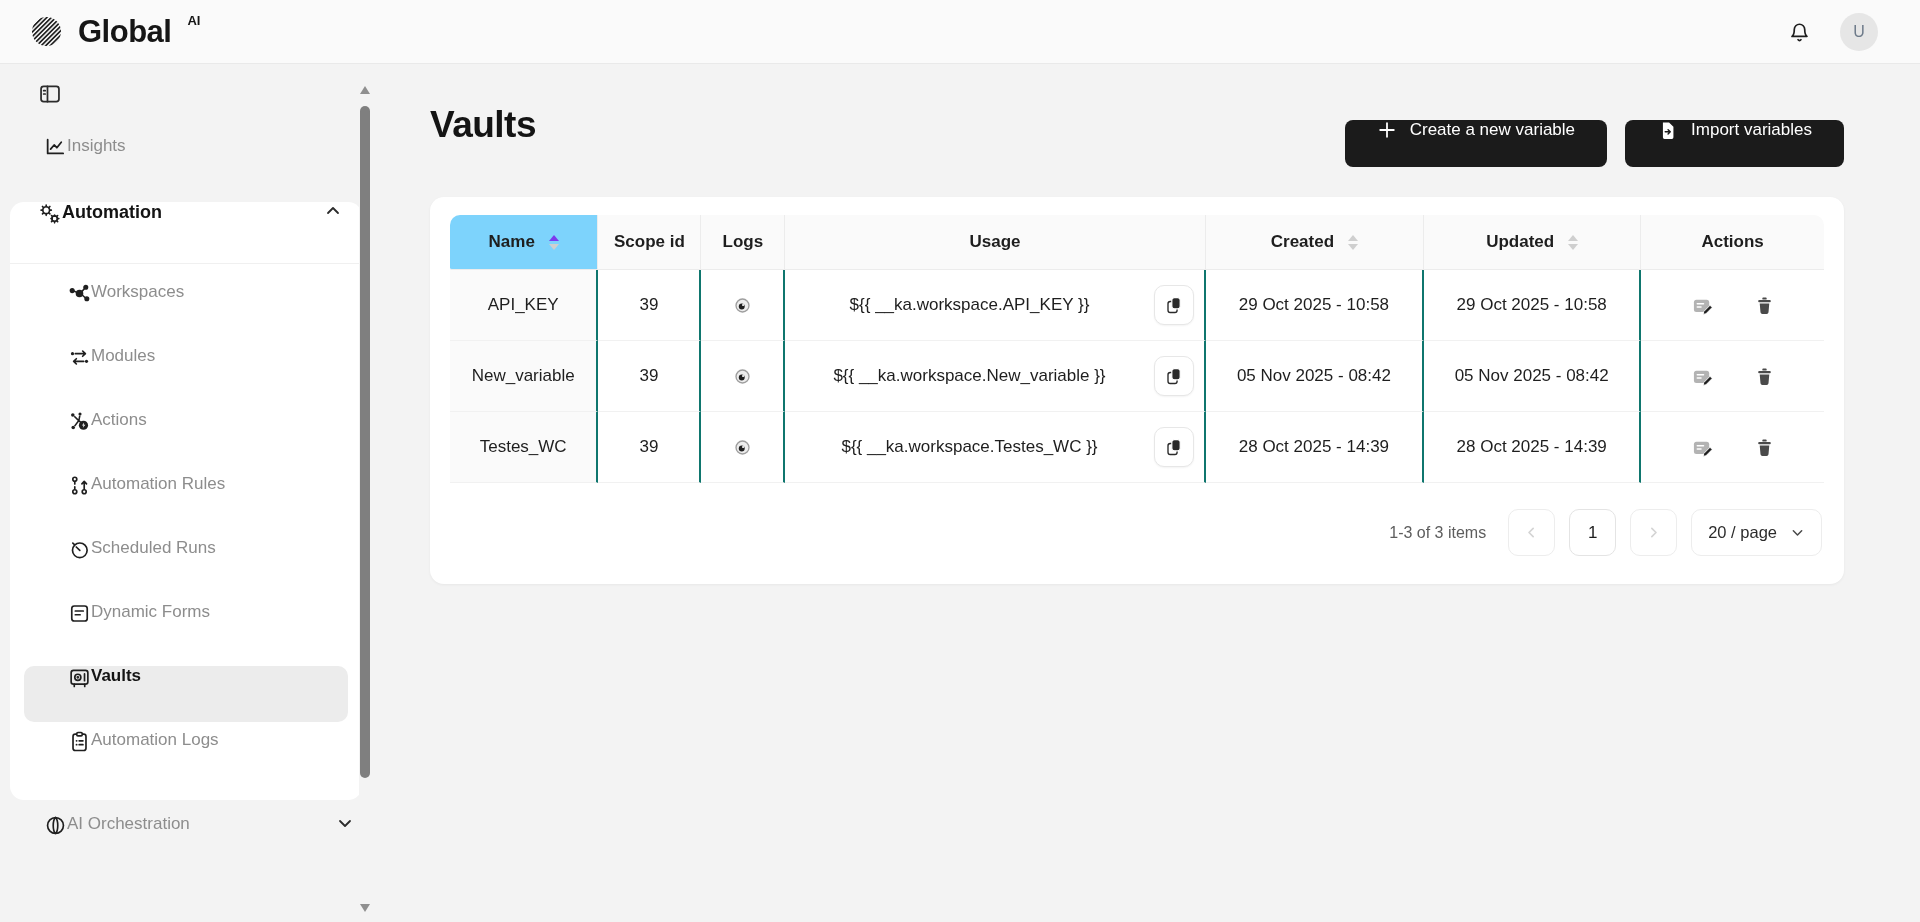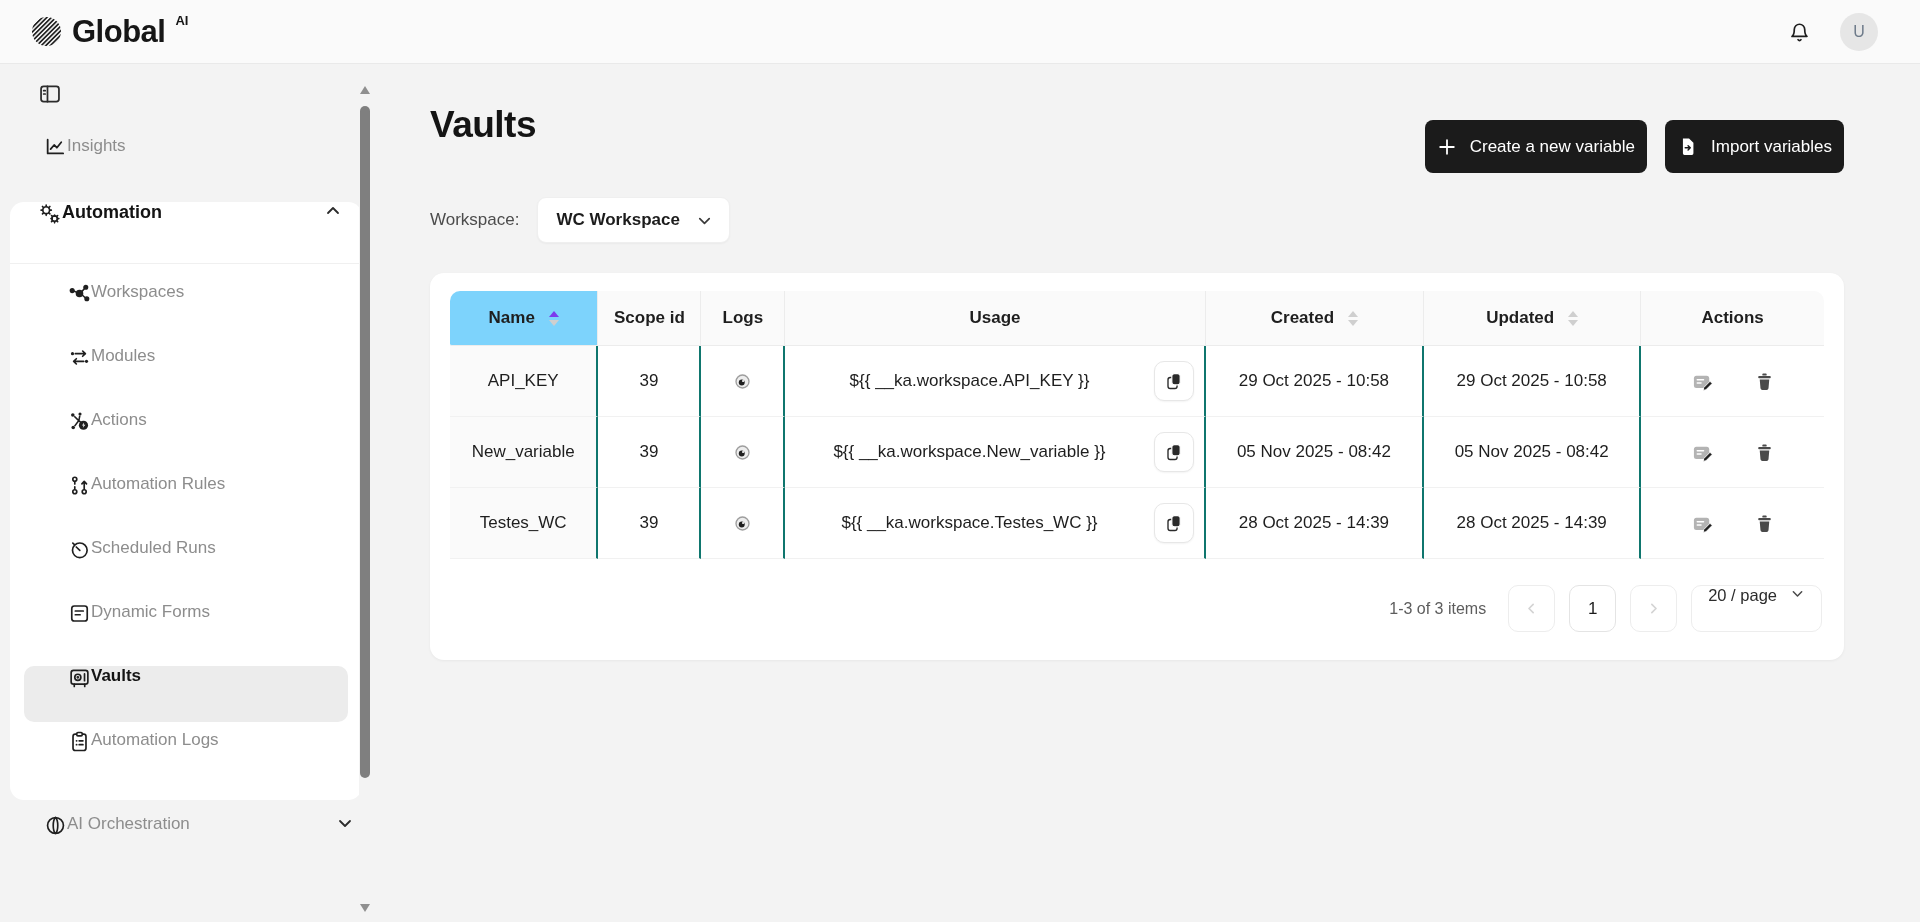--- a/index.html
+++ b/index.html
@@ -3,21 +3,21 @@
 <meta charset="utf-8">
 <style>
   *{margin:0;padding:0;box-sizing:border-box}
   html,body{width:1920px;height:922px}
   body{font-family:"Liberation Sans",sans-serif;background:#f3f3f3;color:#1f1f1f;overflow:hidden;-webkit-font-smoothing:antialiased}
   button{font-family:inherit;cursor:pointer}
   svg{display:block}
 
   
   .topbar{height:64px;background:#fafafa;border-bottom:1px solid #e9e9e9;display:flex;align-items:center;justify-content:space-between;padding:0 42px 0 30px}
-  .brand{display:flex;align-items:center;gap:9px}
+  .brand{display:flex;align-items:center;gap:15px}
   .brand-text{font-size:31px;font-weight:700;letter-spacing:-.5px;color:#161616;line-height:1}
   .brand-sup{font-size:13px;font-weight:700;color:#161616;position:relative;top:-11px;left:1px}
   .topbar-right{display:flex;align-items:center;gap:28px}
   .bell-btn{background:none;border:none;color:#1f1f1f}
   .avatar{width:38px;height:38px;border-radius:50%;background:#e6e6e6;display:flex;align-items:center;justify-content:center;font-size:16px;color:#6e7b8a;border:none}
 
   
   .layout{display:flex;height:858px}
 
   
@@ -39,21 +39,21 @@
   .sb-scroll .arr.up{top:22px;border-bottom:8px solid #8f8f8f}
   .sb-scroll .arr.down{bottom:10px;border-top:8px solid #8f8f8f}
   .sb-thumb{position:absolute;left:1px;top:42px;width:10px;height:672px;border-radius:6px;background:#7f7f7f}
 
   
   .main{flex:1;padding:40px 76px 0 58px;min-width:0}
   .page-head{display:flex;justify-content:space-between;align-items:flex-start}
   .page-title{font-size:37px;font-weight:700;color:#141414;letter-spacing:-.5px}
   .page-subtitle{margin-top:12px;font-size:17px;color:#a8a8a8}
   .head-actions{display:flex;gap:18px;margin-top:16px}
-  .btn-dark{height:53px;border:none;border-radius:8px;background:var(--button-bg,#1b1b1b);color:#fff;font-size:17px;display:flex;align-items:center;gap:13px;padding:0 12px}
+  .btn-dark{height:47px;border:none;border-radius:8px;background:var(--button-bg,#1b1b1b);color:#fff;font-size:17px;display:flex;align-items:flex-start;gap:13px;padding:0 32px}
   .ws-row{display:flex;align-items:center;gap:18px;margin-top:24px;font-size:17px;color:#4c4c4c}
   .ws-select{height:46px;background:#fff;border:1px solid #efefef;border-radius:9px;display:flex;align-items:center;gap:16px;padding:0 16px 0 18px;font-size:17px;font-weight:700;color:#1c1c1c;box-shadow:0 1px 2px rgba(0,0,0,.04)}
   .ws-select .chev{color:#3a3a3a}
 
   
   .table-card{margin-top:30px;background:#fff;border-radius:14px;padding:18px 20px 28px;box-shadow:0 1px 3px rgba(0,0,0,.05)}
   table{width:100%;border-collapse:separate;border-spacing:0;table-layout:fixed}
   col.c-name{width:10.8%}col.c-scope{width:7.5%}col.c-value{width:6.1%}col.c-usage{width:30.6%}
   col.c-created{width:15.9%}col.c-updated{width:15.8%}col.c-actions{width:13.3%}
   thead th{height:55px;background:#fafafa;font-size:17px;font-weight:700;color:#1e1e1e;border-bottom:1px solid #ececec;border-right:1px solid #ececec}
@@ -74,21 +74,21 @@
   .copy-btn{position:absolute;right:10px;top:50%;transform:translateY(-50%);width:40px;height:40px;border-radius:10px;border:1px solid #e7e7e7;background:#fff;display:flex;align-items:center;justify-content:center;box-shadow:0 1px 2px rgba(0,0,0,.05)}
   .eye-btn{background:none;border:none;margin:0 auto;display:flex}
   .row-actions{display:flex;align-items:center;justify-content:center;gap:40px}
   .icon-btn{background:none;border:none;display:flex}
 
   
   .pagination{display:flex;align-items:center;justify-content:flex-end;gap:14px;margin-top:26px;padding-right:2px}
   .pg-summary{font-size:16px;color:#5d5d5d;margin-right:8px}
   .pg-btn{width:47px;height:47px;border-radius:10px;border:1px solid #ededed;background:#fff;display:flex;align-items:center;justify-content:center;color:#d4d4d4}
   .pg-btn.page{color:#1c1c1c;font-size:17px;font-weight:400;border-color:#e4e4e4}
-  .pg-size{height:47px;border-radius:10px;border:1px solid #ededed;background:#fff;display:flex;gap:13px;padding:0 16px;font-size:16.5px;color:#2c2c2c}
+  .pg-size{height:47px;border-radius:10px;border:1px solid #ededed;background:#fff;display:flex;align-items:center;gap:13px;padding:0 16px;font-size:16.5px;color:#2c2c2c}
   .pg-size .chev{color:#4a4a4a}
 </style>
 </head>
 <body>
 
 <header class="topbar">
   <div class="brand">
     <span>
       <svg width="33" height="33" viewBox="0 0 33 33">
         <defs>
@@ -297,31 +297,20 @@
             <svg width="21" height="21" viewBox="0 0 22 22">
               <path d="M6.2 2.6h6.4l4.6 4.4v11.2a1.6 1.6 0 0 1-1.6 1.6H7.8a1.6 1.6 0 0 1-1.6-1.6Z" fill="#fff"></path>
               <path d="M8.6 12.4h4.8M11.6 10.2l2.3 2.2-2.3 2.2" fill="none" stroke="#1b1b1b" stroke-width="1.5" stroke-linecap="round" stroke-linejoin="round"></path>
             </svg>
           </span>
           <span>Import variables</span>
         </button>
       </div>
     </div>
 
-    <div class="ws-row">
-      <span>Workspace:</span>
-      <button class="ws-select">
-        <span>WC Workspace</span>
-        <span class="chev">
-          <svg width="17" height="17" viewBox="0 0 18 18" fill="none" stroke="currentColor" stroke-width="1.8" stroke-linecap="round" stroke-linejoin="round">
-              <path d="M4 7l5 5 5-5"></path>
-            </svg>
-        </span>
-      </button>
-    </div>
 
     <section class="table-card">
       <table>
         <colgroup>
           <col class="c-name">
             <col class="c-scope">
             <col class="c-value">
             <col class="c-usage">
           <col class="c-created">
             <col class="c-updated">

